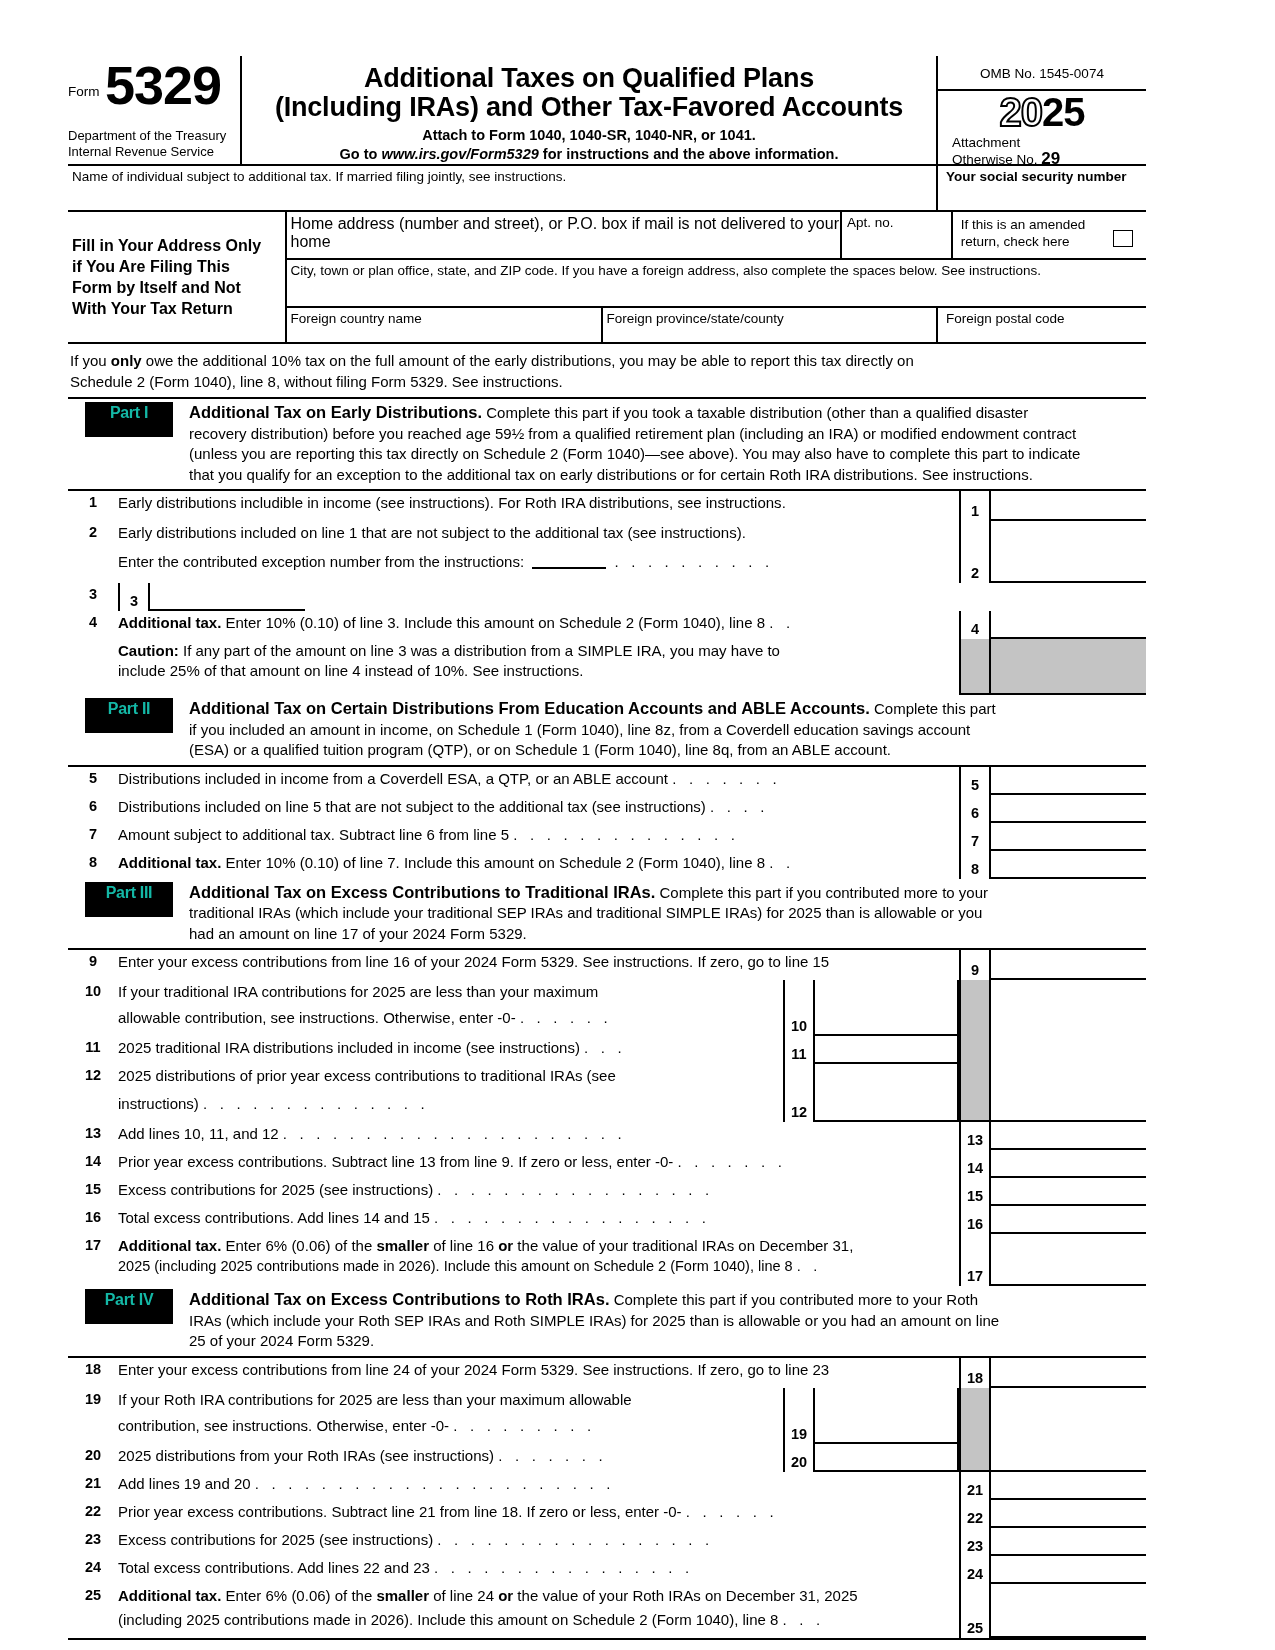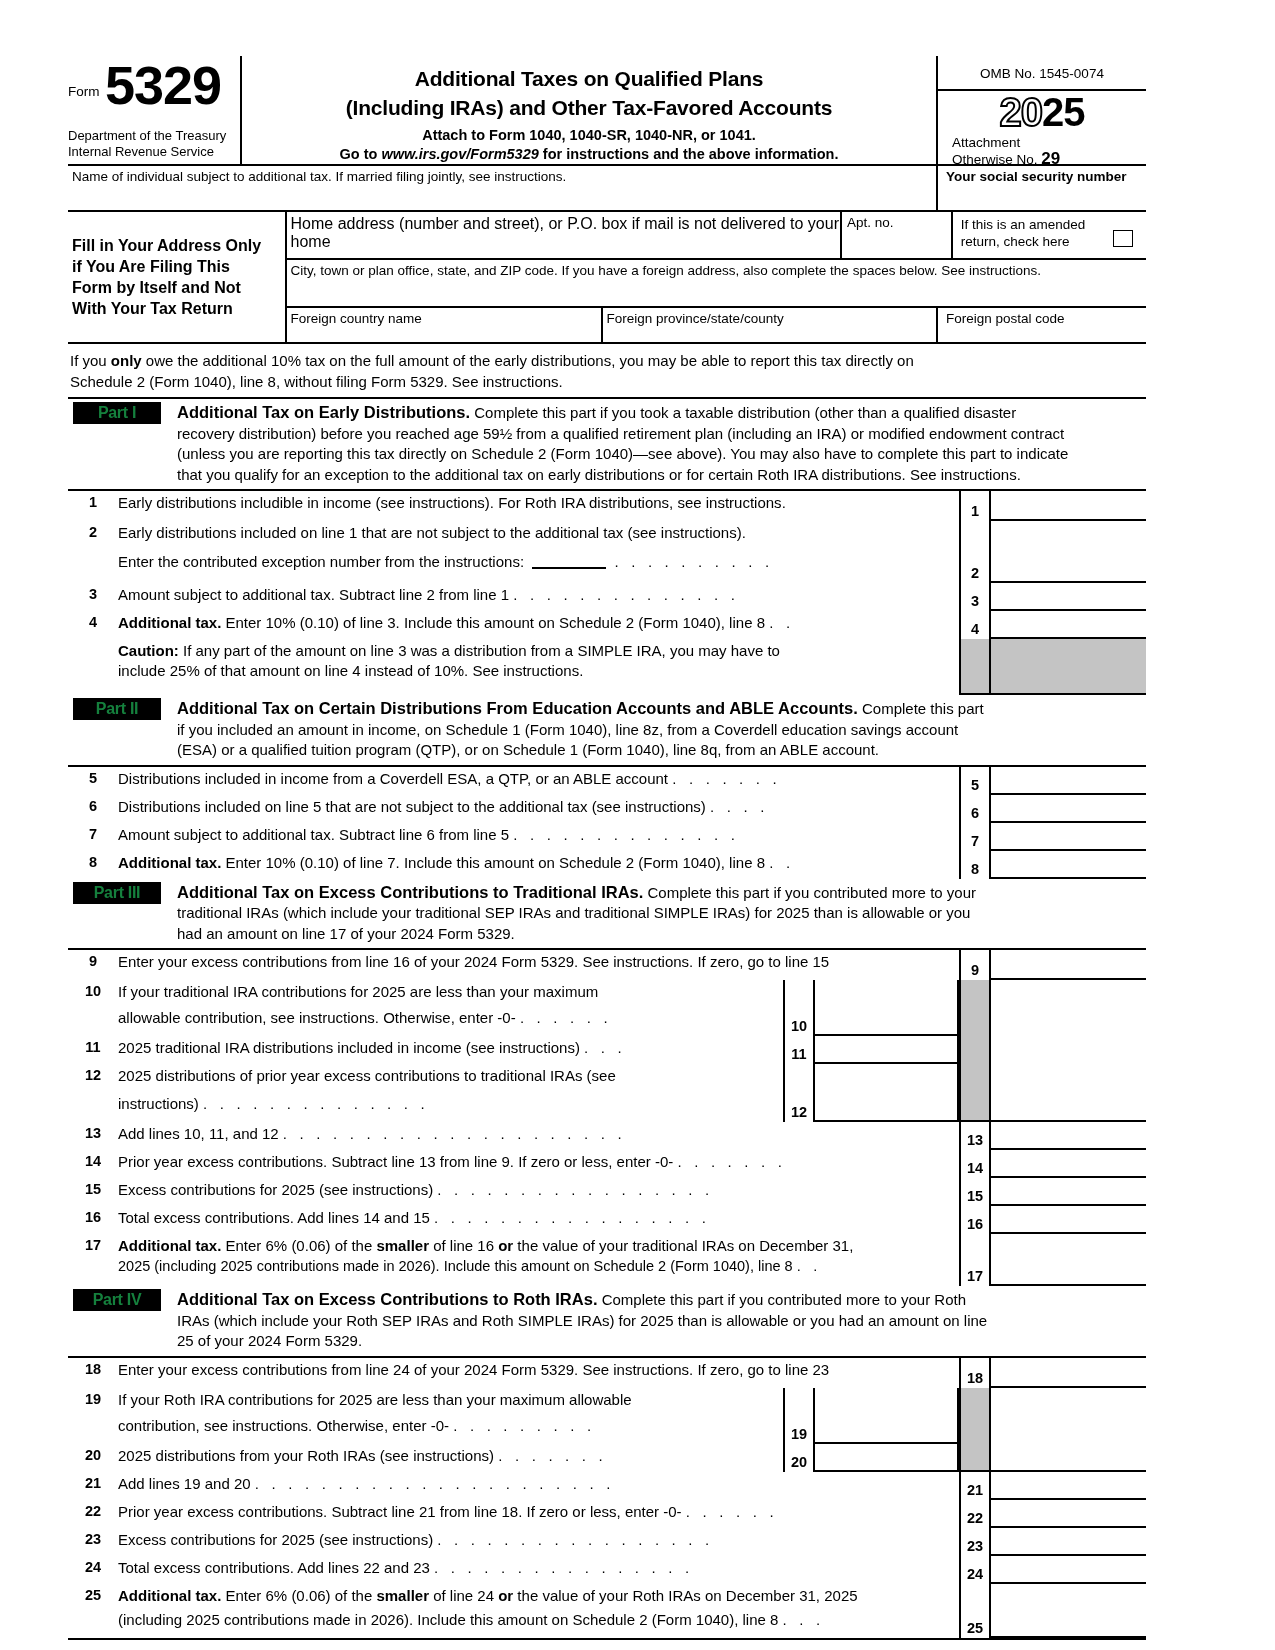--- a/index.html
+++ b/index.html
@@ -13,21 +13,21 @@
   .page { position:relative; width:1275px; height:1650px; padding:0; }
   .sheet { position:absolute; left:68px; top:56px; width:1078px; }
 
   
   .hdr { display:flex; align-items:stretch; height:108px; }
   .hdr-left { width:172px; position:relative; }
   .form-word { font-size:13.5px; position:absolute; left:0; top:28px; letter-spacing:0; }
   .form-num { position:absolute; left:37px; top:2px; font-size:54px; font-weight:bold; letter-spacing:-1px; line-height:54px; }
   .dept { position:absolute; left:0; top:72px; font-size:13px; line-height:16px; }
   .hdr-mid { flex:1 1 auto; border-left:2px solid #000; border-right:2px solid #000; text-align:center; padding-top:8px; }
-  .title1 { font-size:21px; font-weight:bold; line-height:29px; letter-spacing:-0.2px;}
+  .title1 { font-size:27px; font-weight:bold; line-height:29px; letter-spacing:-0.2px;}
   .sub1 { font-size:14.5px; font-weight:bold; margin-top:5px; }
   .sub2 { font-size:14.5px; font-weight:bold; margin-top:3px; }
   .sub2 i { font-style:italic; }
   .hdr-right { width:208px; position:relative; text-align:center; }
   .omb { font-size:13.5px; padding-top:10px; }
   .ombline { border-bottom:2px solid #000; margin-top:8px; }
   .yearwrap { position:relative; height:44px; }
   .year { font-size:40px; font-weight:bold; line-height:42px; letter-spacing:-1px; }
   .year .hollow { color:#fff; -webkit-text-stroke:2px #000; }
   .attach { font-size:13.5px; text-align:left; padding-left:14px; line-height:16px; }
@@ -54,22 +54,22 @@
   .ar3 .c1 { width:316px; border-right:2px solid #000; }
   .ar3 .c2 { flex:1 1 auto; border-right:2px solid #000; }
   .ar3 .c3 { width:208px; padding-left:8px; }
 
   
   .notice { border-top:2px solid #000; font-size:15px; line-height:21px; padding:6px 0 5px 2px; text-align:justify; }
   .notice .jl { display:block; }
 
   
   .parthdr { display:flex; border-top:2px solid #000; padding:3px 0 4px 0; }
-  .partbadge { background:#000; color:#15803d; font-size:16px; font-weight:bold; width:88px;
-               height:22px; line-height:22px; text-align:center; margin-left:5px; letter-spacing:-0.3px; flex:0 0 88px;}
+  .partbadge { background:#000; color:#14b8a6; font-size:16px; font-weight:bold; width:88px;
+               height:35px; line-height:22px; text-align:center; margin-left:17px; letter-spacing:-0.3px; flex:0 0 88px;}
   .parttext { font-size:15px; line-height:20.5px; padding-left:16px; flex:1 1 auto; text-align:justify; }
   .parttext b { font-size:16.5px; }
 
   
   .lines { border-top:2px solid #000; }
   .lrow { display:flex; align-items:stretch; }
   .lnum { width:50px; flex:0 0 50px; text-align:center; font-size:14.5px; font-weight:bold; padding-top:3px; }
   .ltext { flex:1 1 auto; font-size:15px; line-height:20px; padding-top:2px; padding-right:4px; }
   .ltext .j { display:block; text-align:justify; }
   .dots { letter-spacing:4.2px; }
@@ -216,21 +216,20 @@
           <span class="exc-line"></span>
           <span class="dots">. . . . . . . . . .</span>
         </span>
       </div>
       <div class="boxnum">2</div>
       <div class="boxamt"></div>
     </div>
 
     <div class="lrow" style="height:28px;">
       <div class="lnum">3</div>
-      <div class="ltext"><span>Amount subject to additional tax. Subtract line 2 from line 1</span> <span class="dots">. . . . . . . . . . . . . .</span></div>
       <div class="boxnum">3</div>
       <div class="boxamt"></div>
     </div>
 
     <div class="lrow" style="height:28px;">
       <div class="lnum">4</div>
       <div class="ltext"><b>Additional tax.</b><span> Enter 10% (0.10) of line 3. Include this amount on Schedule 2 (Form 1040), line 8</span> <span class="dots">. .</span></div>
       <div class="boxnum">4</div>
       <div class="boxamt"></div>
     </div>

